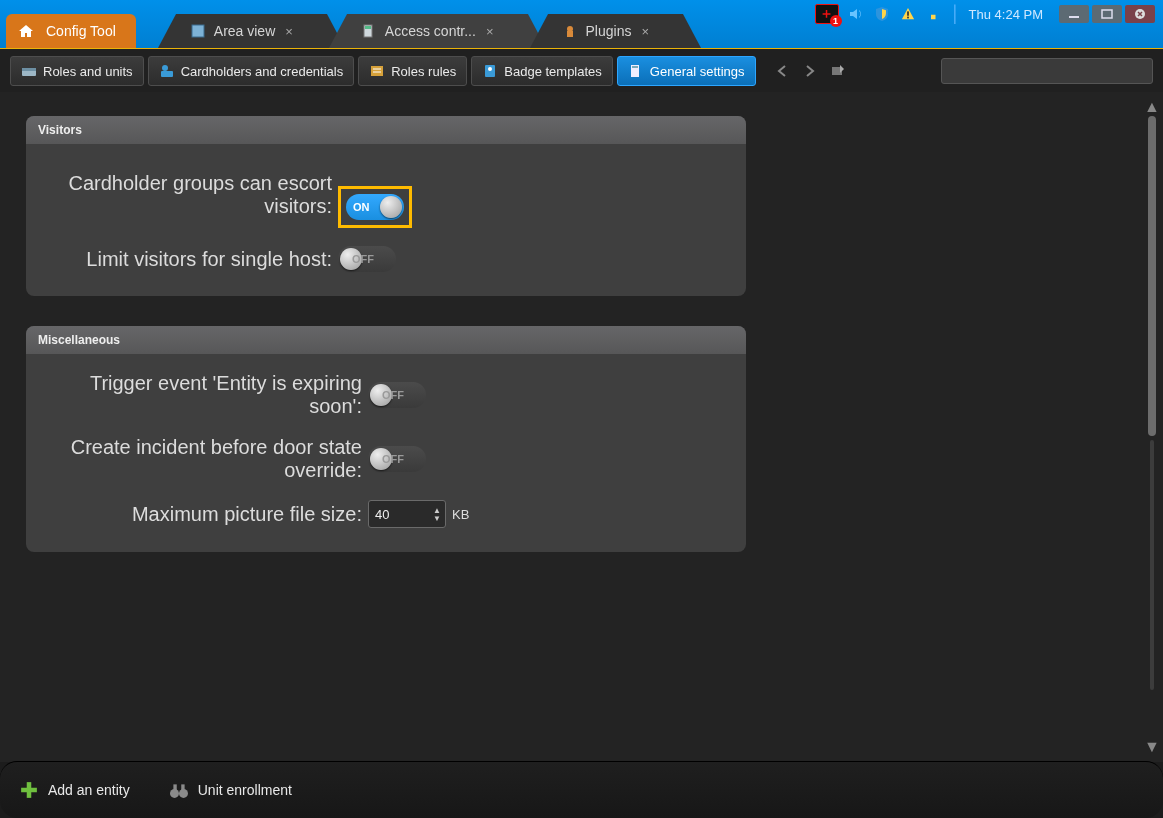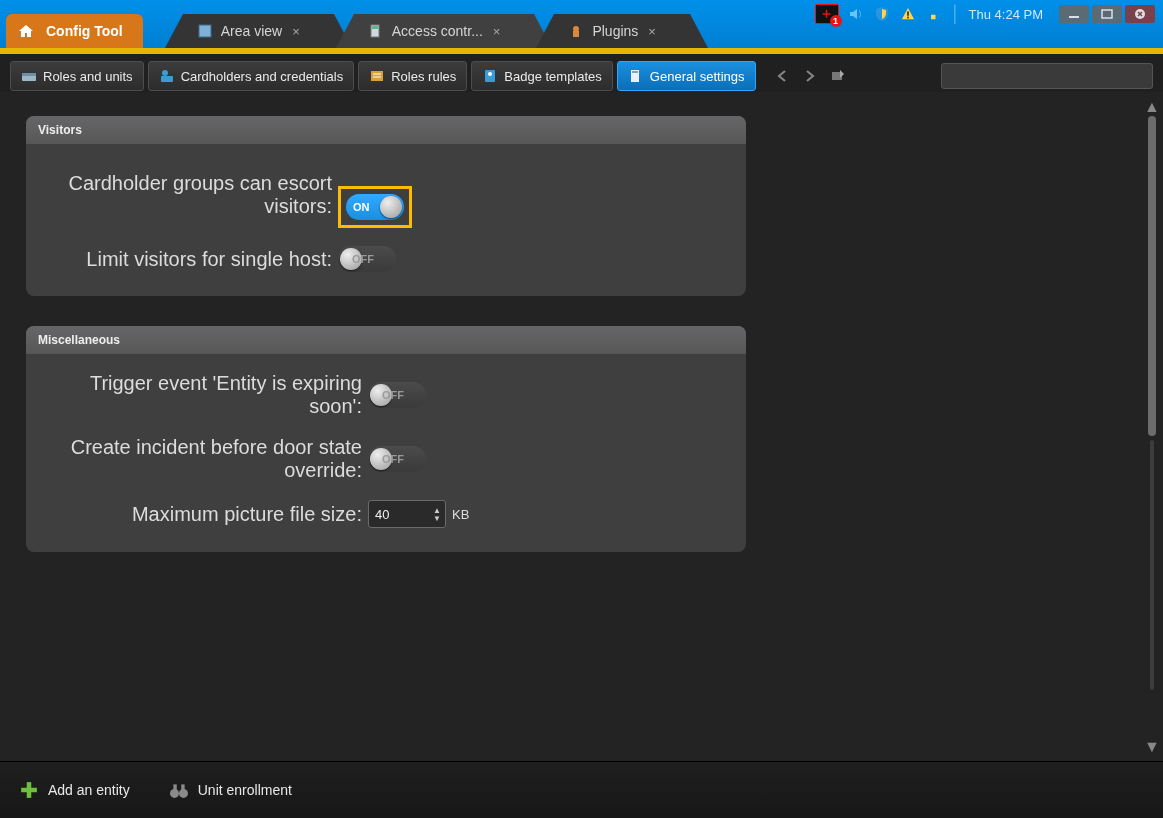--- a/index.html
+++ b/index.html
@@ -29,34 +29,34 @@
   .sys-clock{color:#cfe8ff;font-size:13px;}
   .sys-sep{color:#5fb7ff;}
   .win-btns{display:flex;gap:3px;margin-left:8px;}
   .win-btn{width:30px;height:18px;border-radius:2px;display:flex;align-items:center;justify-content:center;background:#5c6a73;}
   .win-btn.close{background:#7a414a;}
   .win-btn svg{display:block;}
   
   .tabrow{position:absolute;bottom:0;left:6px;display:flex;align-items:flex-end;height:34px;}
   .tab{height:34px;display:flex;align-items:center;padding:0 20px 0 14px;font-size:14px;position:relative;border-top-left-radius:6px;border-top-right-radius:6px;margin-right:2px;}
   .tab .icon{width:16px;height:16px;margin-right:8px;}
-  .tab.home{background:var(--orange);color:#fff;font-weight:700;padding-left:40px;}
+  .tab.home{background:var(--orange);color:#fff;font-weight:400;padding-left:40px;}
   .tab.home .icon{position:absolute;left:12px;}
   .tab.dark{color:#d5d5d5;}
   .tab.dark .close{margin-left:10px;color:#aaa;font-size:13px;cursor:pointer;}
   .tab.dark .tab-bg{position:absolute;inset:0;background:var(--tab-dark);}
   .tab.dark.darker .tab-bg{background:var(--tab-darker);}
   .tab.dark{padding-right:34px;}
   .tab-slant-r{position:absolute;right:-18px;top:0;width:0;height:0;border-bottom:34px solid var(--tab-dark);border-right:18px solid transparent;}
   .tab.dark.darker .tab-slant-r{border-bottom-color:var(--tab-darker);}
   .tab-slant-l{position:absolute;left:-18px;top:0;width:0;height:0;border-bottom:34px solid var(--tab-dark);border-left:18px solid transparent;}
   .tab.dark.darker .tab-slant-l{border-bottom-color:var(--tab-darker);}
   .tab .content{position:relative;z-index:2;display:flex;align-items:center;}
   
-  .toolbar{height:44px;background:#202020;border-top:6px solid #eab308;border-bottom:1px solid #000;display:flex;align-items:center;padding:0 10px;gap:4px;}
+  .toolbar{height:44px;background:#202020;border-top:1px solid #eab308;border-bottom:1px solid #000;display:flex;align-items:center;padding:0 10px;gap:4px;}
   .tbtn{height:28px;display:flex;align-items:center;padding:0 10px;border-radius:3px;background:linear-gradient(#3c3c3c,#2c2c2c);border:1px solid #4d4d4d;font-size:13px;color:#eaeaea;gap:6px;cursor:pointer;}
   .tbtn.active{background:linear-gradient(#1a8fe0,#0b6fb8);border-color:#2da6ff;color:#fff;}
   .tbtn .icon{width:16px;height:16px;flex:0 0 16px;}
   .nav-arrows{display:flex;gap:8px;margin-left:12px;align-items:center;}
   .nav-arrow{width:20px;height:20px;display:flex;align-items:center;justify-content:center;color:#7d7d7d;cursor:pointer;}
   .search-box{margin-left:auto;width:210px;height:24px;background:#3a3a3a;border:1px solid #555;border-radius:3px;}
   
   .content-area{position:absolute;top:92px;left:0;right:0;bottom:56px;background:#232323;overflow:hidden;}
   .scroll-wrap{position:absolute;inset:0 22px 0 0;overflow:hidden;padding:24px 0 0 26px;}
   .scroll-track{position:absolute;right:4px;top:8px;bottom:8px;width:14px;}
@@ -78,21 +78,21 @@
   .toggle.on .knob{right:2px;}
   .toggle.on .lab-on{position:absolute;left:7px;font-size:11px;font-weight:700;color:#fff;}
   .toggle.off .lab-off{position:absolute;right:22px;font-size:11px;font-weight:700;color:#9a9a9a;}
   .toggle-hl{border:3px solid var(--highlight);padding:5px;display:inline-flex;margin-top:24px;}
   .spin{width:54px;height:26px;background:#2a2a2a;border:1px solid #6a6a6a;border-radius:3px;color:#eee;display:flex;align-items:center;padding:0 16px 0 6px;font-size:13px;position:relative;}
   .spin .arrows{position:absolute;right:2px;top:2px;bottom:2px;width:12px;display:flex;flex-direction:column;justify-content:center;gap:1px;}
   .spin .arrows div{color:#ccc;font-size:8px;line-height:7px;text-align:center;}
   .unit{margin-left:6px;font-size:13px;color:#ddd;}
   .bigbox{width:500px;height:110px;background:#393939;border:1px solid #555;border-radius:3px;}
   
-  .bottombar{position:absolute;left:0;right:0;bottom:0;height:56px;background:linear-gradient(#1f1f1f,#171717);display:flex;align-items:center;padding:0 20px;gap:40px;border-top:1px solid #000;}
+  .bottombar{position:absolute;left:0;right:0;bottom:0;height:56px;background:linear-gradient(#1f1f1f,#171717);display:flex;align-items:center;padding:0 20px;gap:40px;border-top:1px solid #000;border-radius:17px;}
   .bitem{display:flex;align-items:center;gap:10px;font-size:14px;color:#e8e8e8;cursor:pointer;}
   .bitem .icon{width:18px;height:18px;}
 </style>
 </head>
 <body>
 
 <div class="sysbar">
   <div class="tabrow">
     <div class="tab home">
       <span class="icon">

